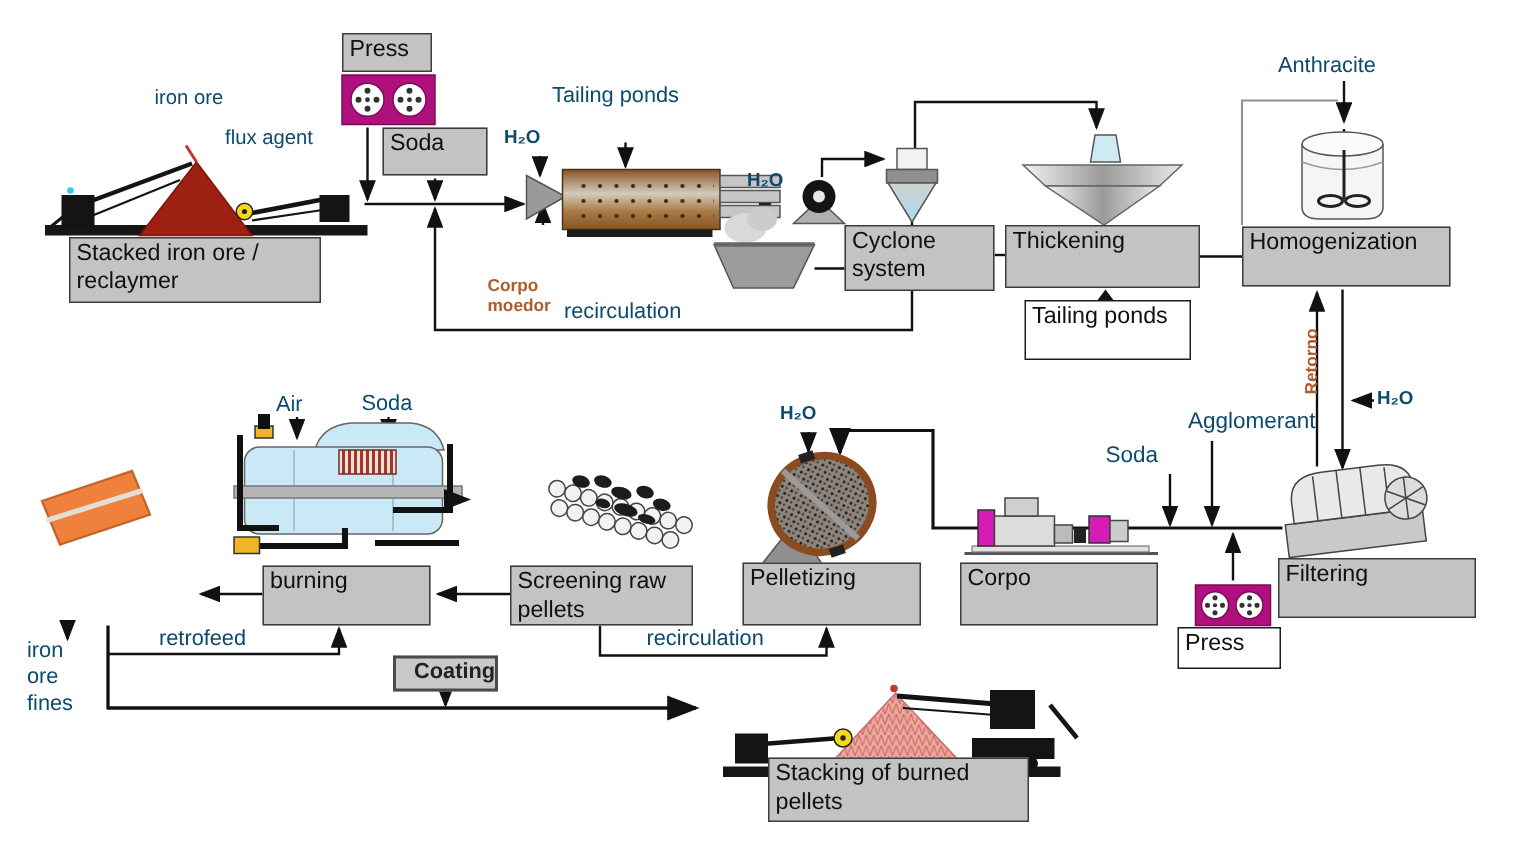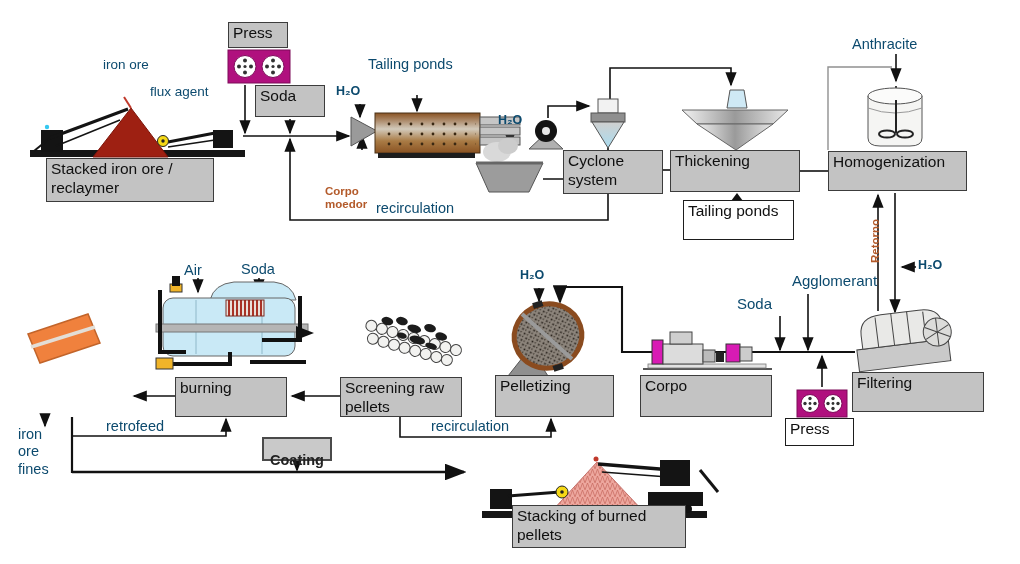--- a/index.html
+++ b/index.html
@@ -4,21 +4,21 @@
 <style>
   html,body{margin:0;padding:0;background:#fff;}
   #stage{position:relative;width:1020px;height:564px;background:#fff;overflow:hidden;
          font-family:"Liberation Sans",sans-serif;}
   #artwork{position:absolute;left:0;top:0;}
   .pbox{position:absolute;background:#c3c3c3;border:1.6px solid #3c3c3c;box-sizing:border-box;
         font-size:15.5px;line-height:1.22;color:#101010;padding:1px 2px 0 4px;white-space:pre-line;}
   .wbox{position:absolute;background:#ffffff;border:1.6px solid #1d1d1d;box-sizing:border-box;
         font-size:15.5px;line-height:1.2;color:#101010;padding:1px 2px 0 4px;white-space:pre-line;}
   .coatbox{position:absolute;background:#c9c9c9;border:2.4px solid #4a4a4a;box-sizing:border-box;
-        font-size:14.5px;font-weight:bold;color:#222;text-align:center;padding-top:13px;}
+        font-size:14.5px;font-weight:bold;color:#222;text-align:right;padding-top:1px;}
   .lbl{position:absolute;font-size:13.5px;color:#0c4a6e;white-space:pre-line;line-height:1.2;}
   .h2o{font-weight:bold;font-size:12.5px;}
   .ob{color:#b35a2a;font-weight:bold;font-size:11.5px;line-height:1.1;margin-top:36px;}
   .retorno{position:absolute;left:846px;top:234px;width:60px;height:14px;text-align:center;
         transform:rotate(-90deg);color:#b35a2a;font-weight:bold;font-size:11.5px;}
 </style>
 </head>
 <body>
 
 <div id="stage">

